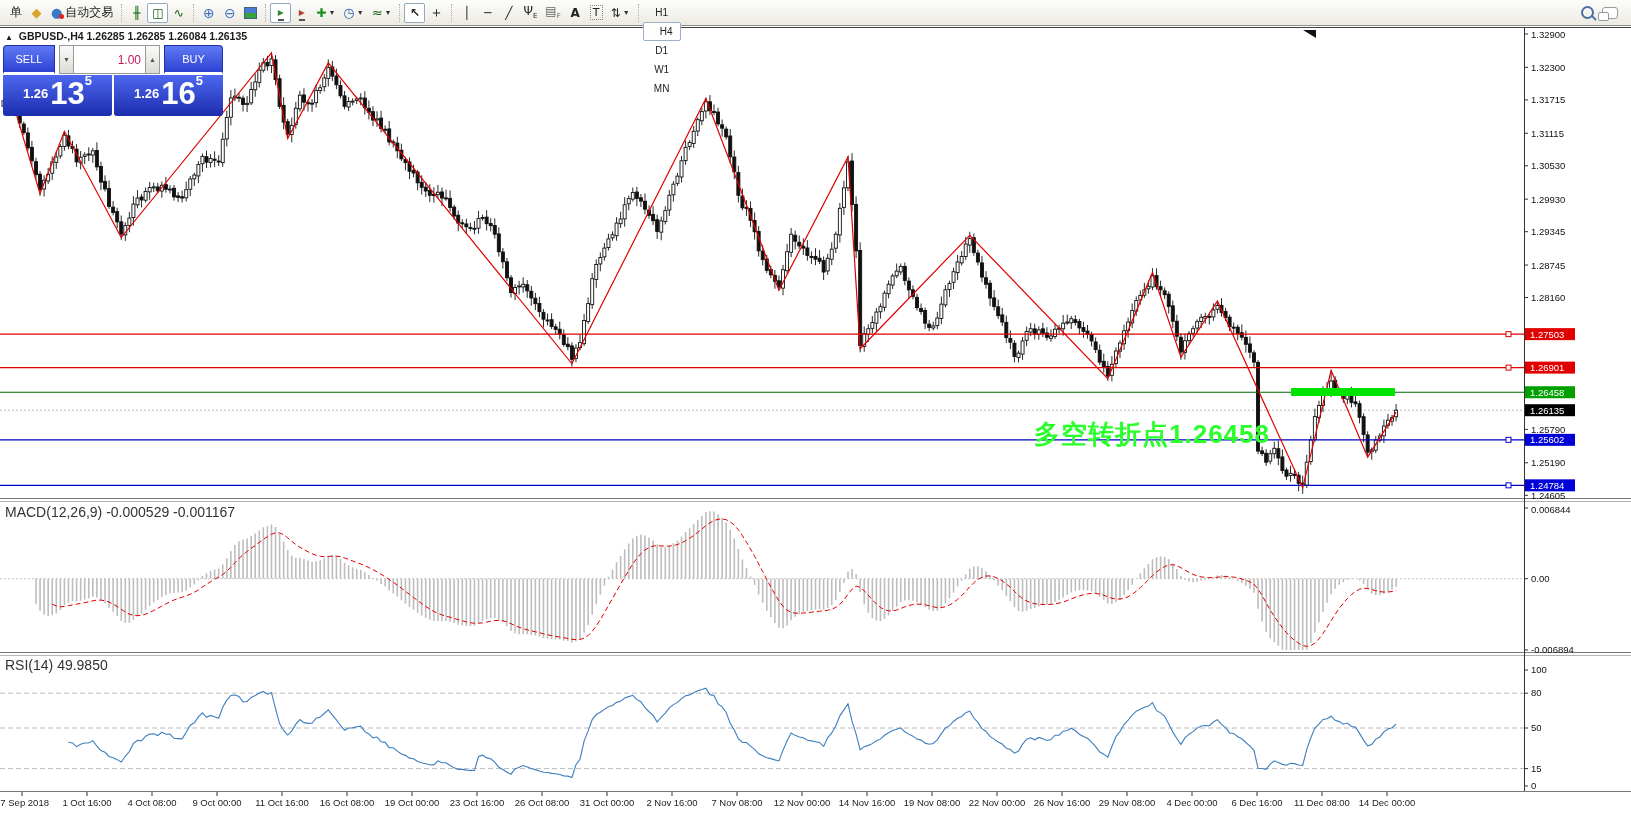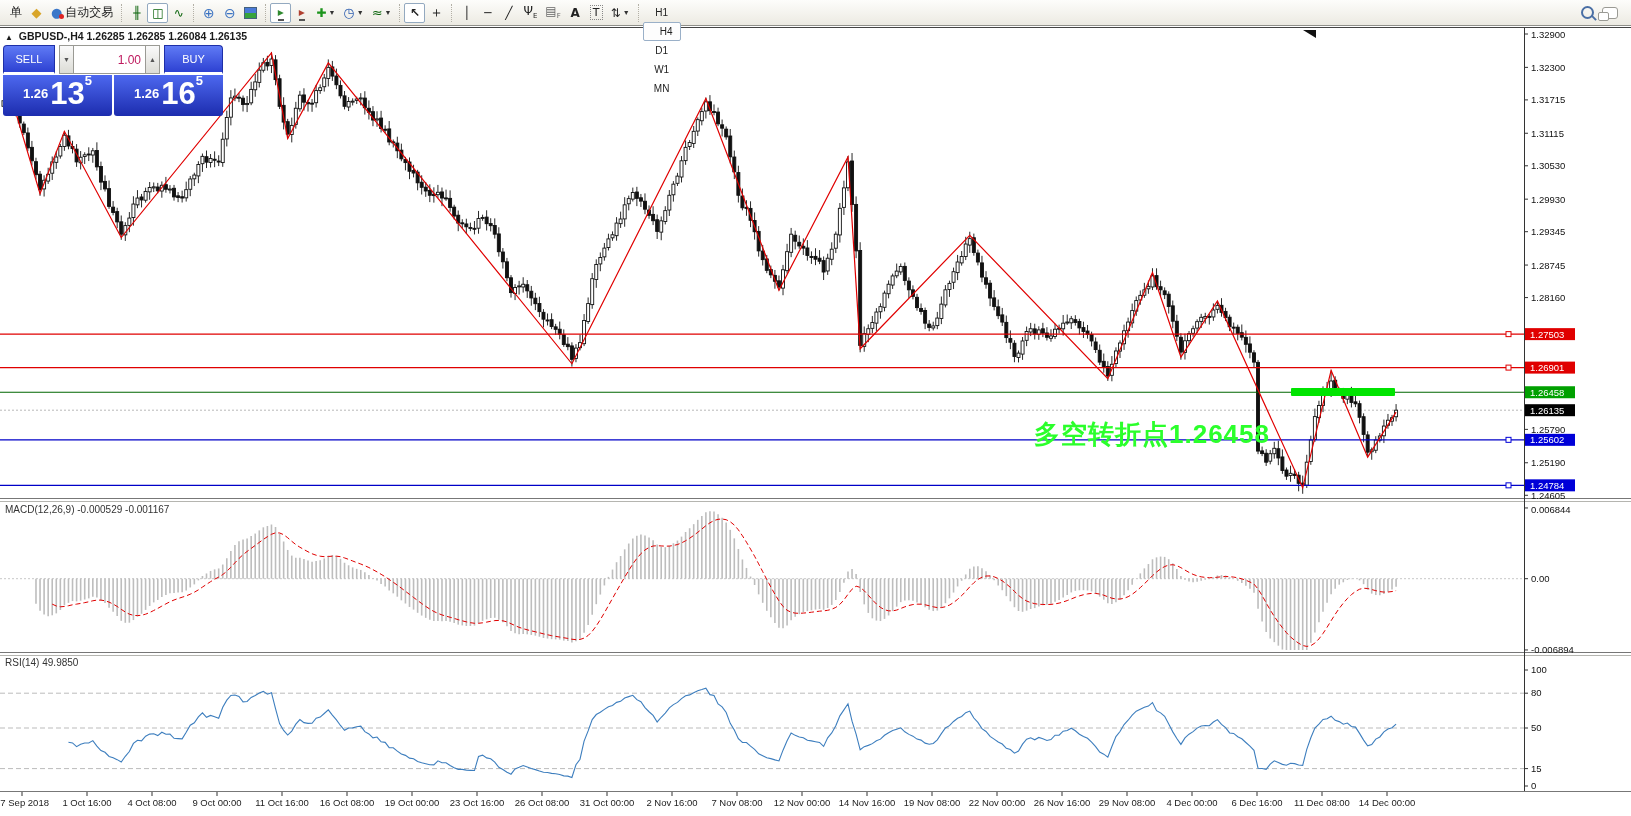--- a/index.html
+++ b/index.html
@@ -25,21 +25,21 @@
   .chat{width:14px;height:10px;border:1.5px solid #9a9a94;border-radius:3px;position:relative;background:#fff;}
   .chat::after{content:"";position:absolute;width:9px;height:7px;border:1.5px solid #9a9a94;border-radius:2px;background:#fff;left:-5px;top:4px;}
   .tfbar{display:flex;align-items:center;flex-direction:column;}
   .tfbtn{font-size:10px;color:#222;padding:3px 7px;border:1px solid transparent;border-radius:2px;}
   .tfbtn.pressed{background:#fdfdfd;border-color:#9ab0c8;padding-left:16px;}
   .sub{font-size:7px;vertical-align:sub;}
   
   .chart-header{position:absolute;left:5px;top:30px;font-size:10.5px;color:#1a1a1a;z-index:6;font-weight:bold;}
   .chart-header .tri{font-size:8px;margin-right:3px;}
   .chart-header .vals{font-weight:bold;margin-top:24px;}
-  .panel-label{position:absolute;font-size:10px;color:#333;z-index:6;}
+  .panel-label{position:absolute;font-size:14px;color:#333;z-index:6;}
   .annotation{position:absolute;left:1034px;top:381px;z-index:6;font-size:26px;font-weight:bold;
     color:#2bff2b;letter-spacing:1px;white-space:nowrap;margin-top:36px;}
   .shift-tri{position:absolute;left:1303px;top:30px;width:0;height:0;z-index:6;
     border-left:13px solid transparent;border-top:8px solid #111;}
   
   .qp{position:absolute;left:3px;top:45px;width:220px;z-index:7;}
   .qrow1{display:flex;height:29px;}
   .qbtn{color:#fff;font-size:11px;display:flex;align-items:center;justify-content:center;
     background:linear-gradient(#5f7af5,#2d41d2);border:1px solid #1e2fa8;box-sizing:border-box;}
   .sellbtn{width:52px;border-radius:4px 0 0 0;border-bottom:2px solid #fff;}

